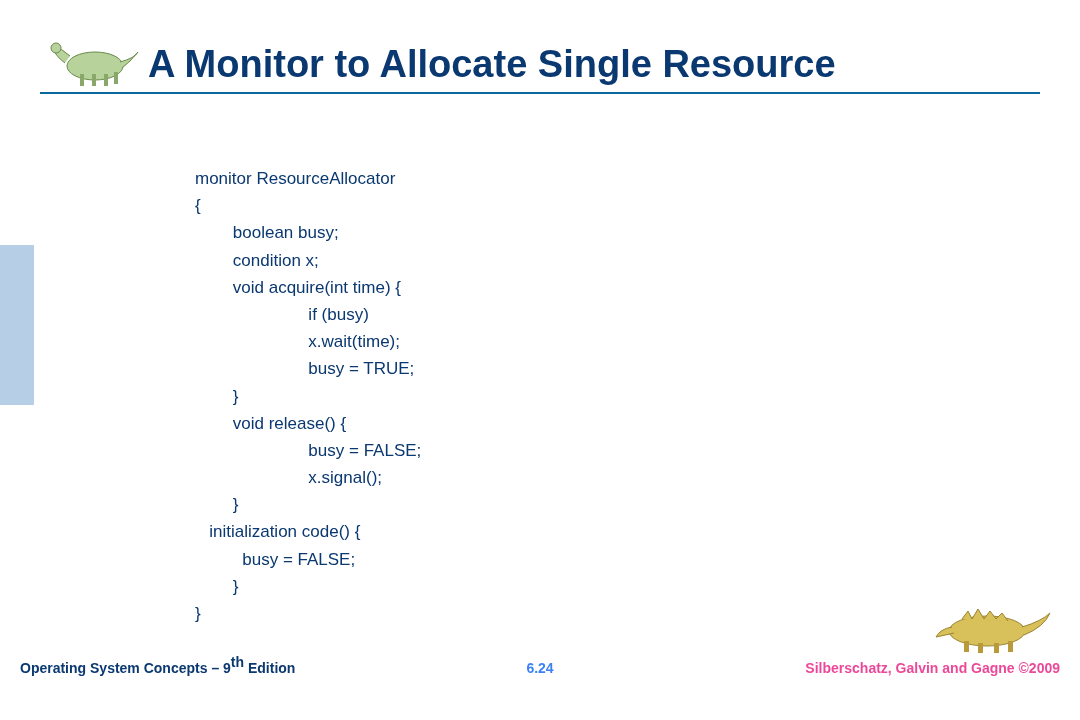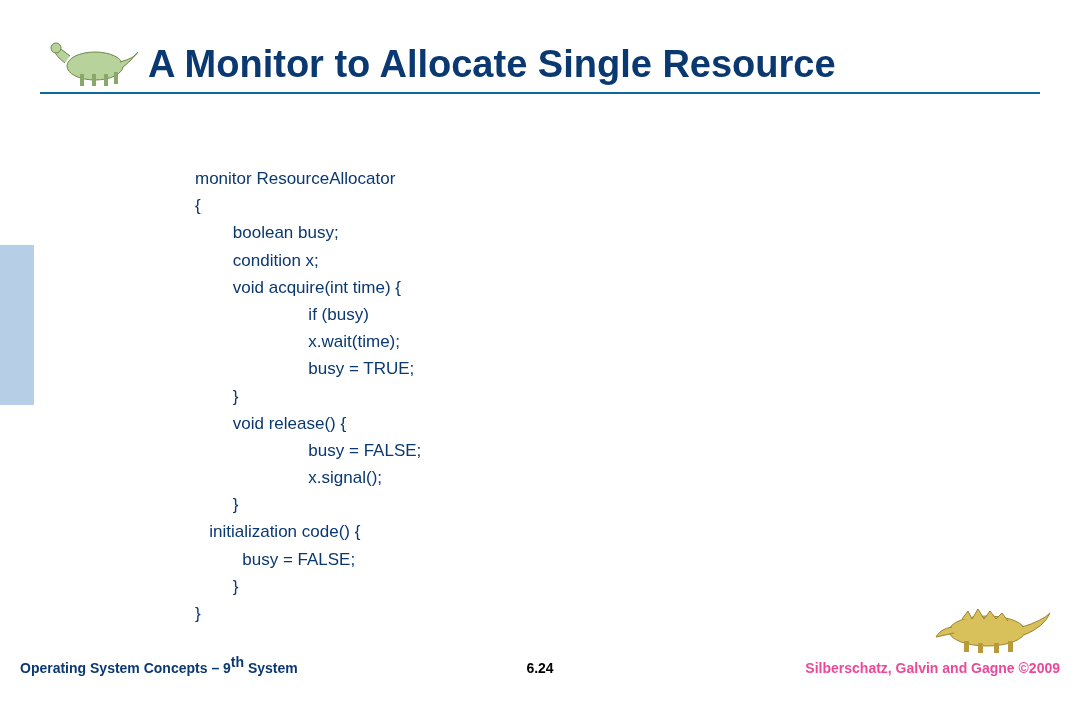--- a/index.html
+++ b/index.html
@@ -84,21 +84,21 @@
     font-size: 14px;
   }
   .footer-center {
     position: absolute;
     left: 0;
     right: 0;
     bottom: 6px;
     text-align: center;
     font-size: 14px;
     font-weight: bold;
-    color: #000000;
+    color: #3b82f6;
   }
   .footer-right {
     position: absolute;
     right: 20px;
     bottom: 6px;
     font-size: 14px;
     font-weight: bold;
     color: #ec4899;
   }
   .dino-right {
@@ -155,19 +155,19 @@
     <path d="M20 28 Q8 30 4 38 Q14 36 22 34" fill="#d8c05a" stroke="#9a8330" stroke-width="1"></path>
     <rect x="32" y="42" width="5" height="11" fill="#b89a3a"></rect>
     <rect x="46" y="44" width="5" height="10" fill="#b89a3a"></rect>
     <rect x="62" y="44" width="5" height="10" fill="#b89a3a"></rect>
     <rect x="76" y="42" width="5" height="11" fill="#b89a3a"></rect>
     <path d="M30 20 L36 12 L40 20 L46 10 L52 20 L58 12 L64 20 L70 14 L76 22" fill="#d8c05a" stroke="#9a8330" stroke-width="1"></path>
   </svg>
 
   <div class="footer">
     <div class="footer-left">
-      <span>Operating System Concepts – 9</span><sup>th</sup><span> System</span>
+      <span>Operating System Concepts – 9</span><sup>th</sup><span> Edition</span>
     </div>
     <div class="footer-center">6.24</div>
     <div class="footer-right">Silberschatz, Galvin and Gagne ©2009</div>
   </div>
 
 </div>
 
 </body></html>

